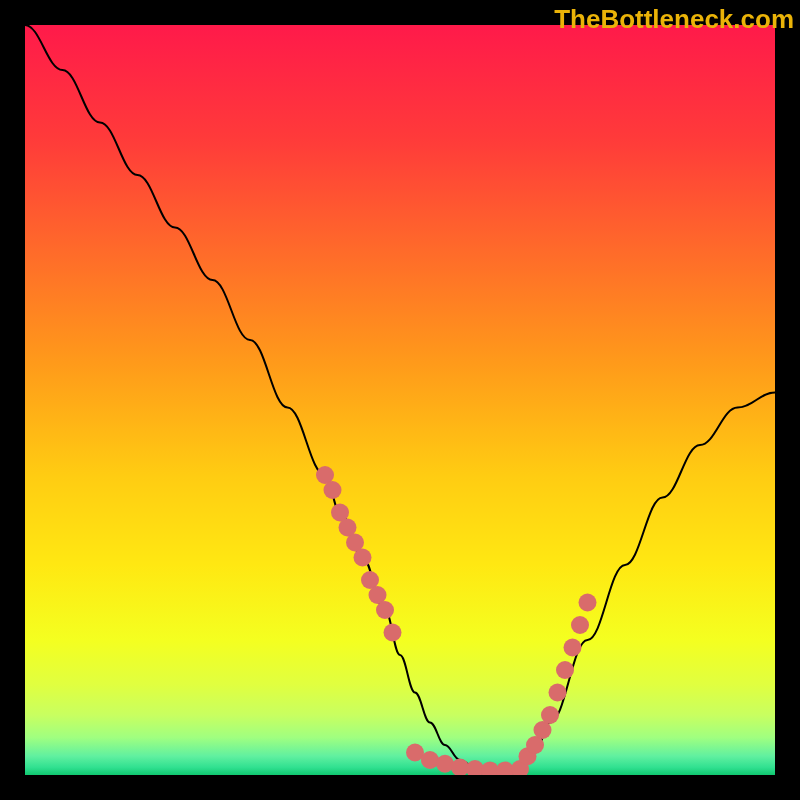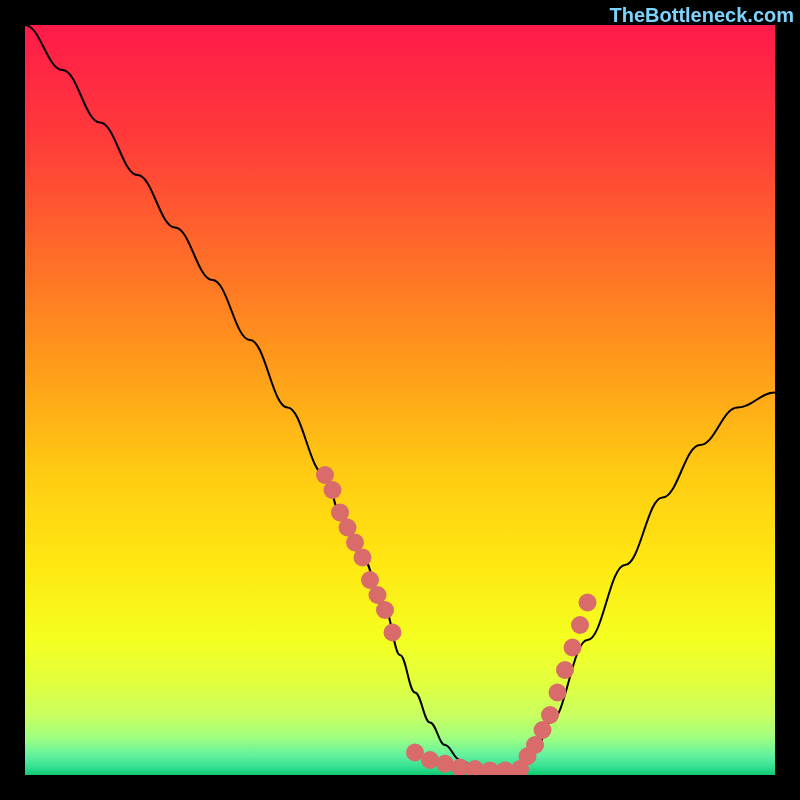--- a/index.html
+++ b/index.html
@@ -1,18 +1,18 @@
 <!DOCTYPE html>
 <html><head>
 <meta charset="utf-8">
 <style>
 body{margin:0;padding:0;background:#000;width:800px;height:800px;position:relative;font-family:Arial,sans-serif}
 .chart-frame{position:absolute;left:25px;top:25px;width:750px;height:750px;background:#000}
 .plot-area{position:absolute;left:0;top:0;width:750px;height:750px}
-.watermark{position:absolute;right:6px;top:4px;color:#7dd3fc;font-size:20px;font-weight:600;z-index:10;letter-spacing:0}
+.watermark{position:absolute;right:6px;top:4px;color:#eab308;font-size:26px;font-weight:600;z-index:10;letter-spacing:0}
 svg{display:block}
 </style>
 </head>
 <body>
 
 <div class="watermark">TheBottleneck.com</div>
 
 <div class="chart-frame">
   <svg class="plot-area" width="750" height="750" viewBox="0 0 750 750">
     <defs>

